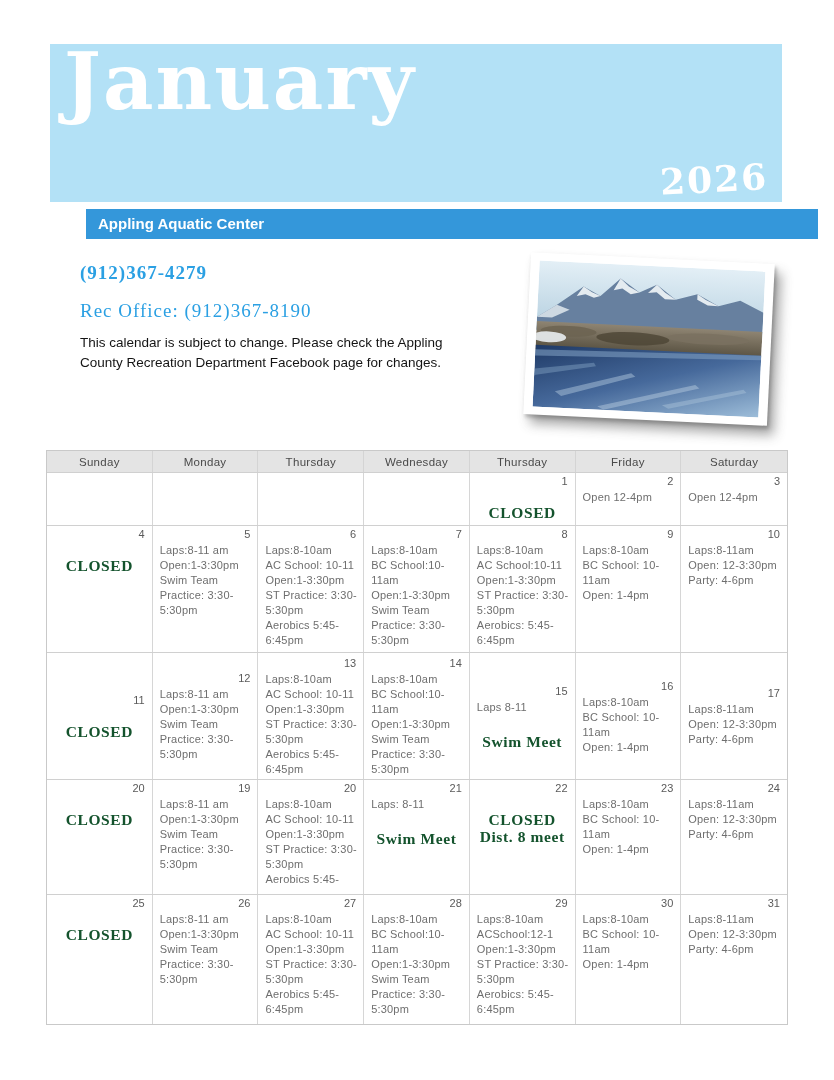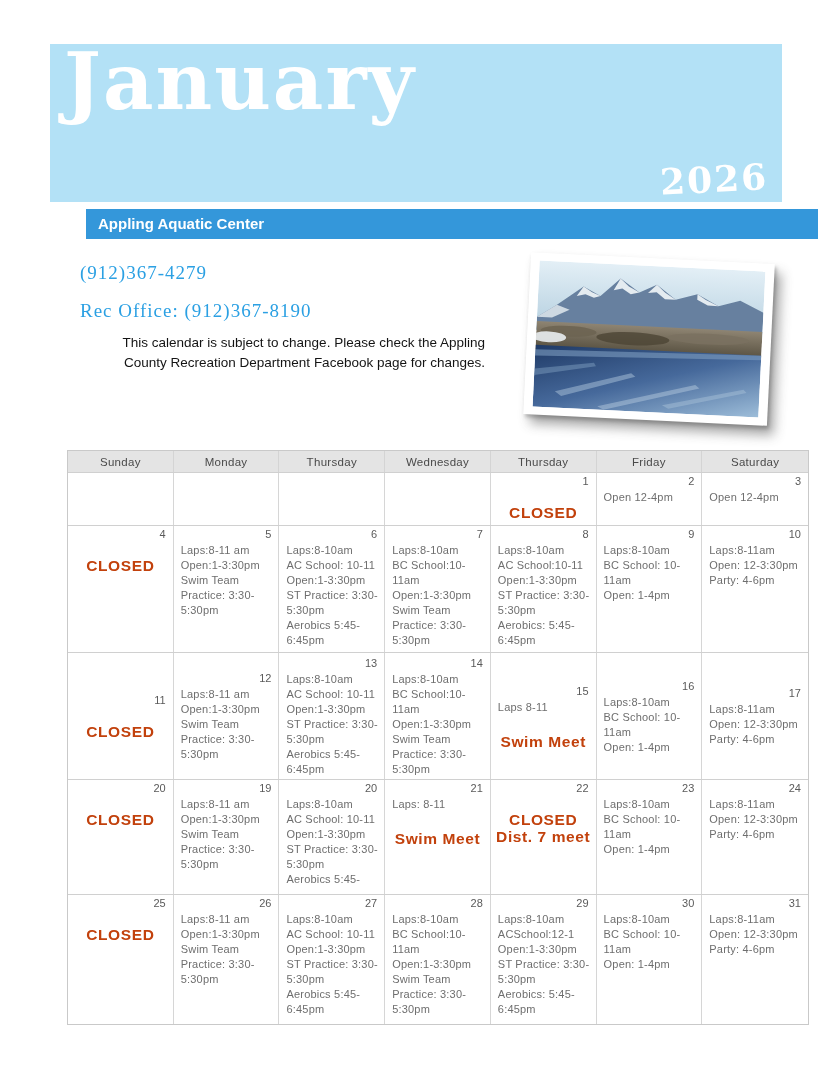--- a/index.html
+++ b/index.html
@@ -23,43 +23,43 @@
     font-size:36px;color:#ffffff;transform:rotate(-3deg);letter-spacing:2px;
   }
   .facility-bar{
     position:absolute;left:50px;top:209px;width:732px;height:30px;
     background:#3497da;color:#ffffff;font-weight:bold;font-size:15px;
     line-height:30px;padding-left:12px;box-sizing:border-box;margin-left:36px;
   }
   
   .phone1{
     position:absolute;left:80px;top:262px;
-    font-family:"Liberation Serif","DejaVu Serif",serif;font-weight:normal;
+    font-family:"Liberation Serif","DejaVu Serif",serif;font-weight:bold;
     font-size:19px;color:#2ba0e3;letter-spacing:1px;
   }
   .phone2{
     position:absolute;left:80px;top:300px;
     font-family:"Liberation Serif","DejaVu Serif",serif;font-weight:normal;
     font-size:19px;color:#2ba0e3;letter-spacing:1px;
   }
   .note{
     position:absolute;left:80px;top:333px;width:405px;
-    font-size:13.5px;color:#141414;line-height:1.45;text-align:right;
+    font-size:13.5px;color:#141414;line-height:1.45;
   }
   
   .photo-frame{
     position:absolute;left:527px;top:258px;width:226px;height:146px;
     background:#ffffff;padding:8px 9px;transform:rotate(2.8deg);
     box-shadow:7px 9px 12px rgba(60,60,60,.45), 2px 3px 4px rgba(80,80,80,.35);
   }
   .photo-frame svg{display:block;width:100%;height:100%;}
   
   .calendar{
     position:absolute;left:46px;top:450px;width:742px;
-    border:1px solid #c9c9c9;box-sizing:border-box;background:#fff;margin-left:21px;
+    border:1px solid #c9c9c9;box-sizing:border-box;background:#fff;
   }
   .cal-header,.cal-row{display:grid;grid-template-columns:repeat(7,1fr);}
   .day-header{
     background:#e4e4e4;color:#4a4a4a;font-size:11.5px;text-align:center;
     padding:5px 0 4px 0;border-right:1px solid #d4d4d4;letter-spacing:.3px;
   }
   .day-header:last-child{border-right:none;}
   .cal-row{border-top:1px solid #d0d0d0;}
   .cell{
     border-right:1px solid #d6d6d6;overflow:hidden;display:flex;
@@ -74,22 +74,22 @@
   .date{
     text-align:right;padding:2px 7px 0 0;font-size:11px;color:#5a5a5a;
     height:15px;flex:0 0 auto;
   }
   .lines{padding:0 3px 0 7px;}
   .line{
     font-size:11px;line-height:15px;color:#6e6e6e;letter-spacing:.2px;
     white-space:nowrap;
   }
   .special{
-    font-family:Liberation Sans, sans-serif;font-weight:bold;
-    font-size:15.5px;color:#c2410c;text-align:center;letter-spacing:.6px;
+    font-family:Liberation Serif, serif;font-weight:bold;
+    font-size:15.5px;color:#14532d;text-align:center;letter-spacing:.6px;
     line-height:17px;
   }
   .cell:not(.has-lines) .special{margin-top:14px;}
   .cell.has-lines .special{margin-top:18px;}
   .week-0 .special{margin-top:auto;margin-bottom:4px;}
 </style>
 </head>
 <body>
 
 <div class="banner">
@@ -355,21 +355,21 @@
             <div class="line">Laps: 8-11</div>
           </div>
           <div class="special">
             <div>Swim Meet</div>
           </div>
         </div>
         <div class="cell">
           <div class="date">22</div>
           <div class="special">
             <div>CLOSED</div>
-            <div>Dist. 7 meet</div>
+            <div>Dist. 8 meet</div>
           </div>
         </div>
         <div class="cell">
           <div class="date">23</div>
           <div class="lines">
             <div class="line">Laps:8-10am</div>
             <div class="line">BC School: 10-</div>
             <div class="line">11am</div>
             <div class="line">Open: 1-4pm</div>
           </div>

